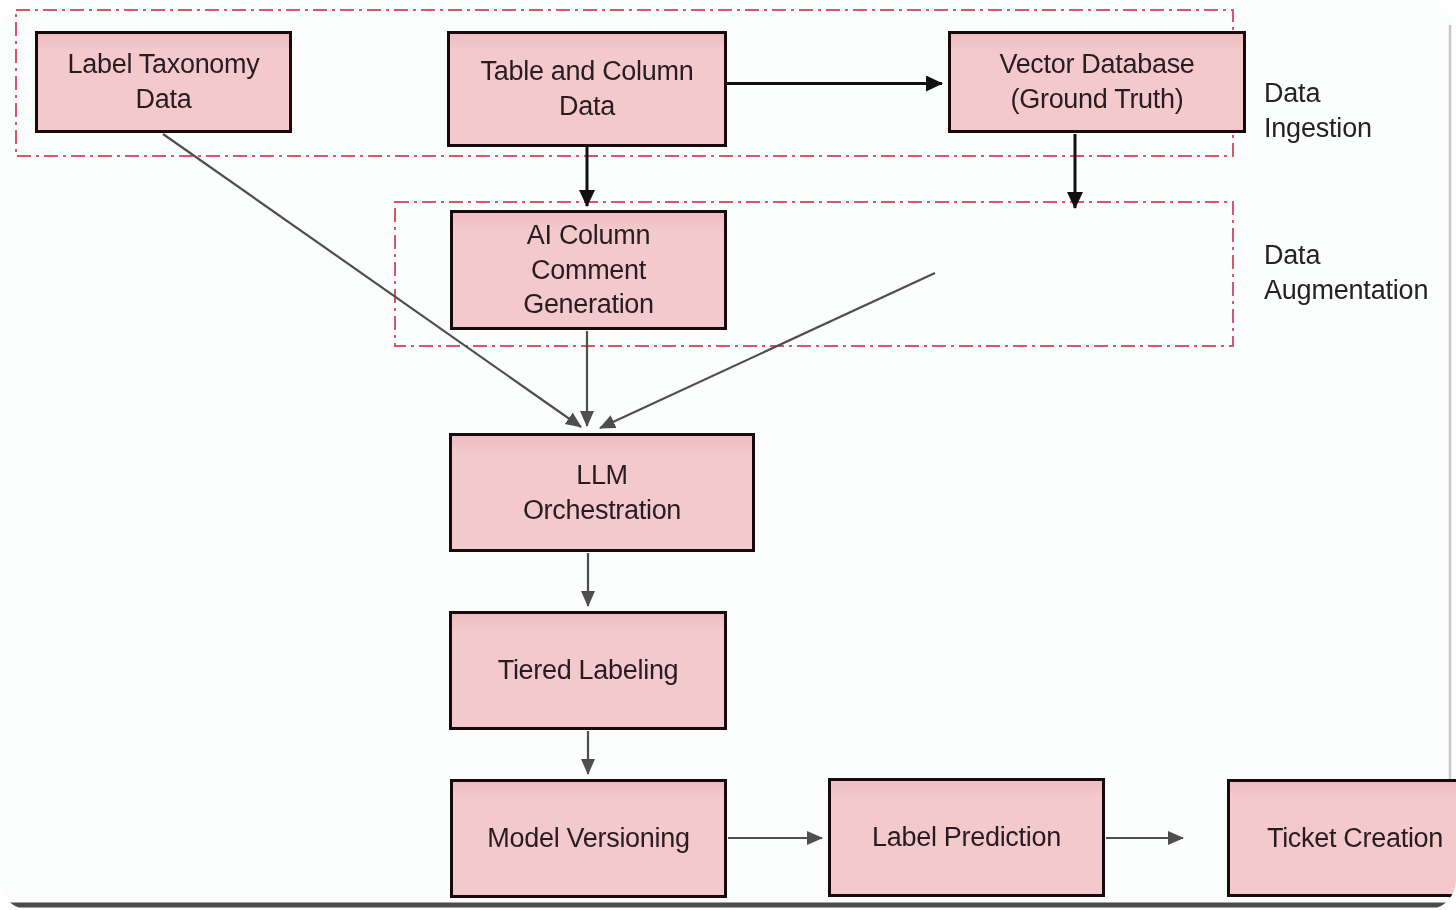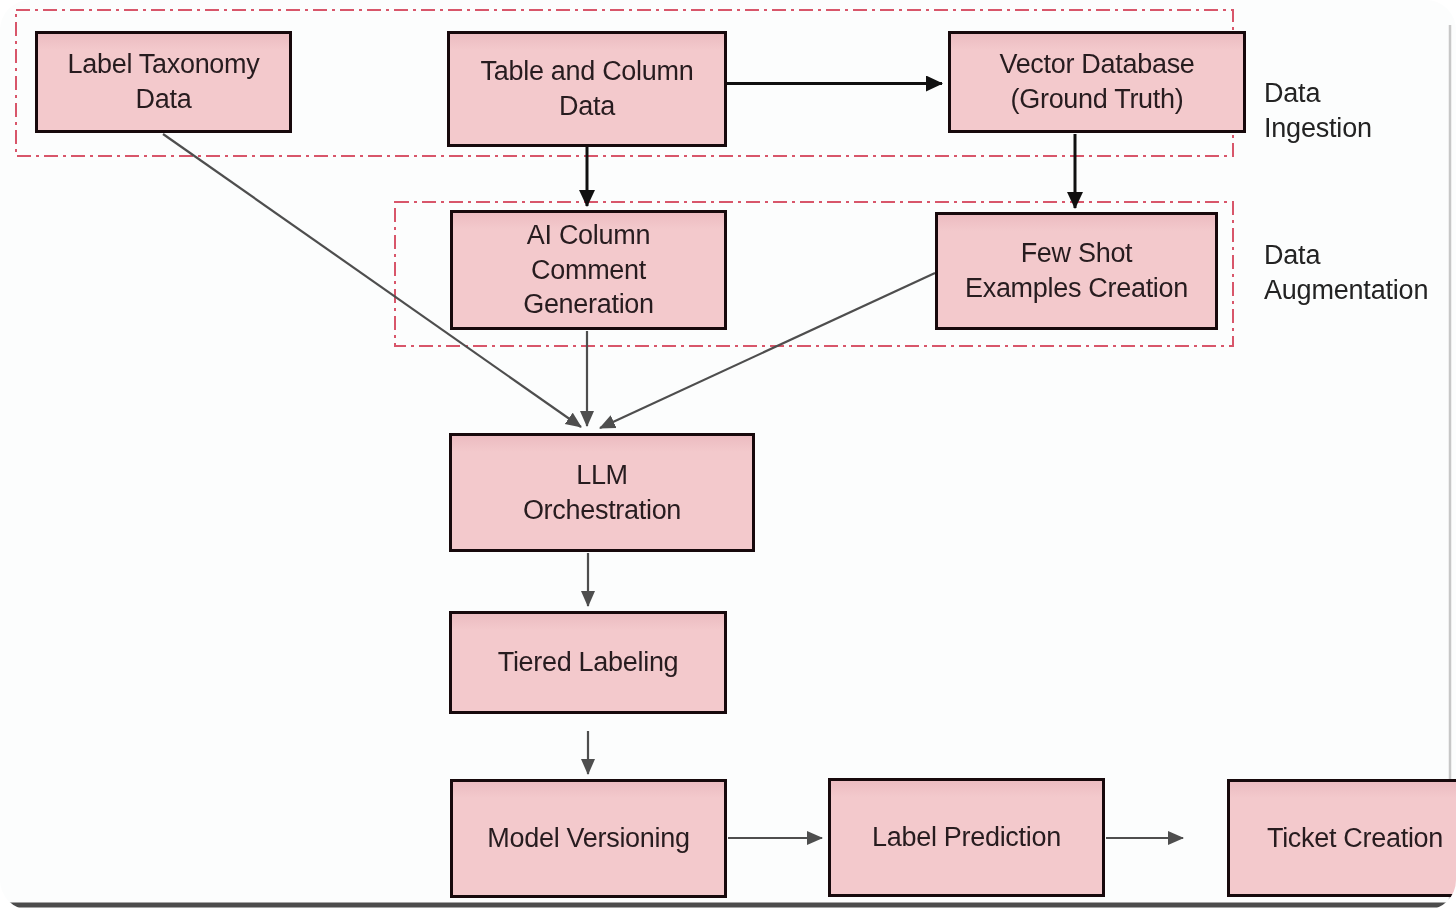--- a/index.html
+++ b/index.html
@@ -19,21 +19,21 @@
     display:flex; align-items:center; justify-content:center;
     text-align:center; font-size:27px; line-height:1.28;
     white-space:pre-line; letter-spacing:-0.3px;
   }
   .n-taxonomy   { left:35px;   top:31px;  width:257px; height:102px; }
   .n-table      { left:447px;  top:31px;  width:280px; height:116px; }
   .n-vector     { left:948px;  top:31px;  width:298px; height:102px; }
   .n-ai         { left:450px;  top:210px; width:277px; height:120px; }
   .n-fewshot    { left:935px;  top:212px; width:283px; height:118px; }
   .n-llm        { left:449px;  top:433px; width:306px; height:119px; }
-  .n-tiered     { left:449px;  top:611px; width:278px; height:103px; }
+  .n-tiered     { left:449px;  top:611px; width:278px; height:119px; }
   .n-model      { left:450px;  top:779px; width:277px; height:119px; }
   .n-labelpred  { left:828px;  top:778px; width:277px; height:119px; }
   .n-ticket     { left:1189px; top:779px; width:256px; height:118px;margin-left:38px; }
 
   .group-label {
     position:absolute; color:#232323; font-size:27px; line-height:1.3;
     white-space:pre-line; letter-spacing:-0.2px;
   }
   .g-ingestion    { left:1264px; top:76px;  }
   .g-augmentation { left:1264px; top:238px; }
@@ -74,22 +74,20 @@
 
   <div class="node n-taxonomy">Label Taxonomy
 Data</div>
   <div class="node n-table">Table and Column
 Data</div>
   <div class="node n-vector">Vector Database
 (Ground Truth)</div>
   <div class="node n-ai">AI Column
 Comment
 Generation</div>
-  <div class="node n-fewshot">Few Shot
-Examples Creation</div>
   <div class="node n-llm">LLM
 Orchestration</div>
   <div class="node n-tiered">Tiered Labeling</div>
   <div class="node n-model">Model Versioning</div>
   <div class="node n-labelpred">Label Prediction</div>
   <div class="node n-ticket">Ticket Creation</div>
 
   <div class="group-label g-ingestion">Data
 Ingestion</div>
   <div class="group-label g-augmentation">Data

